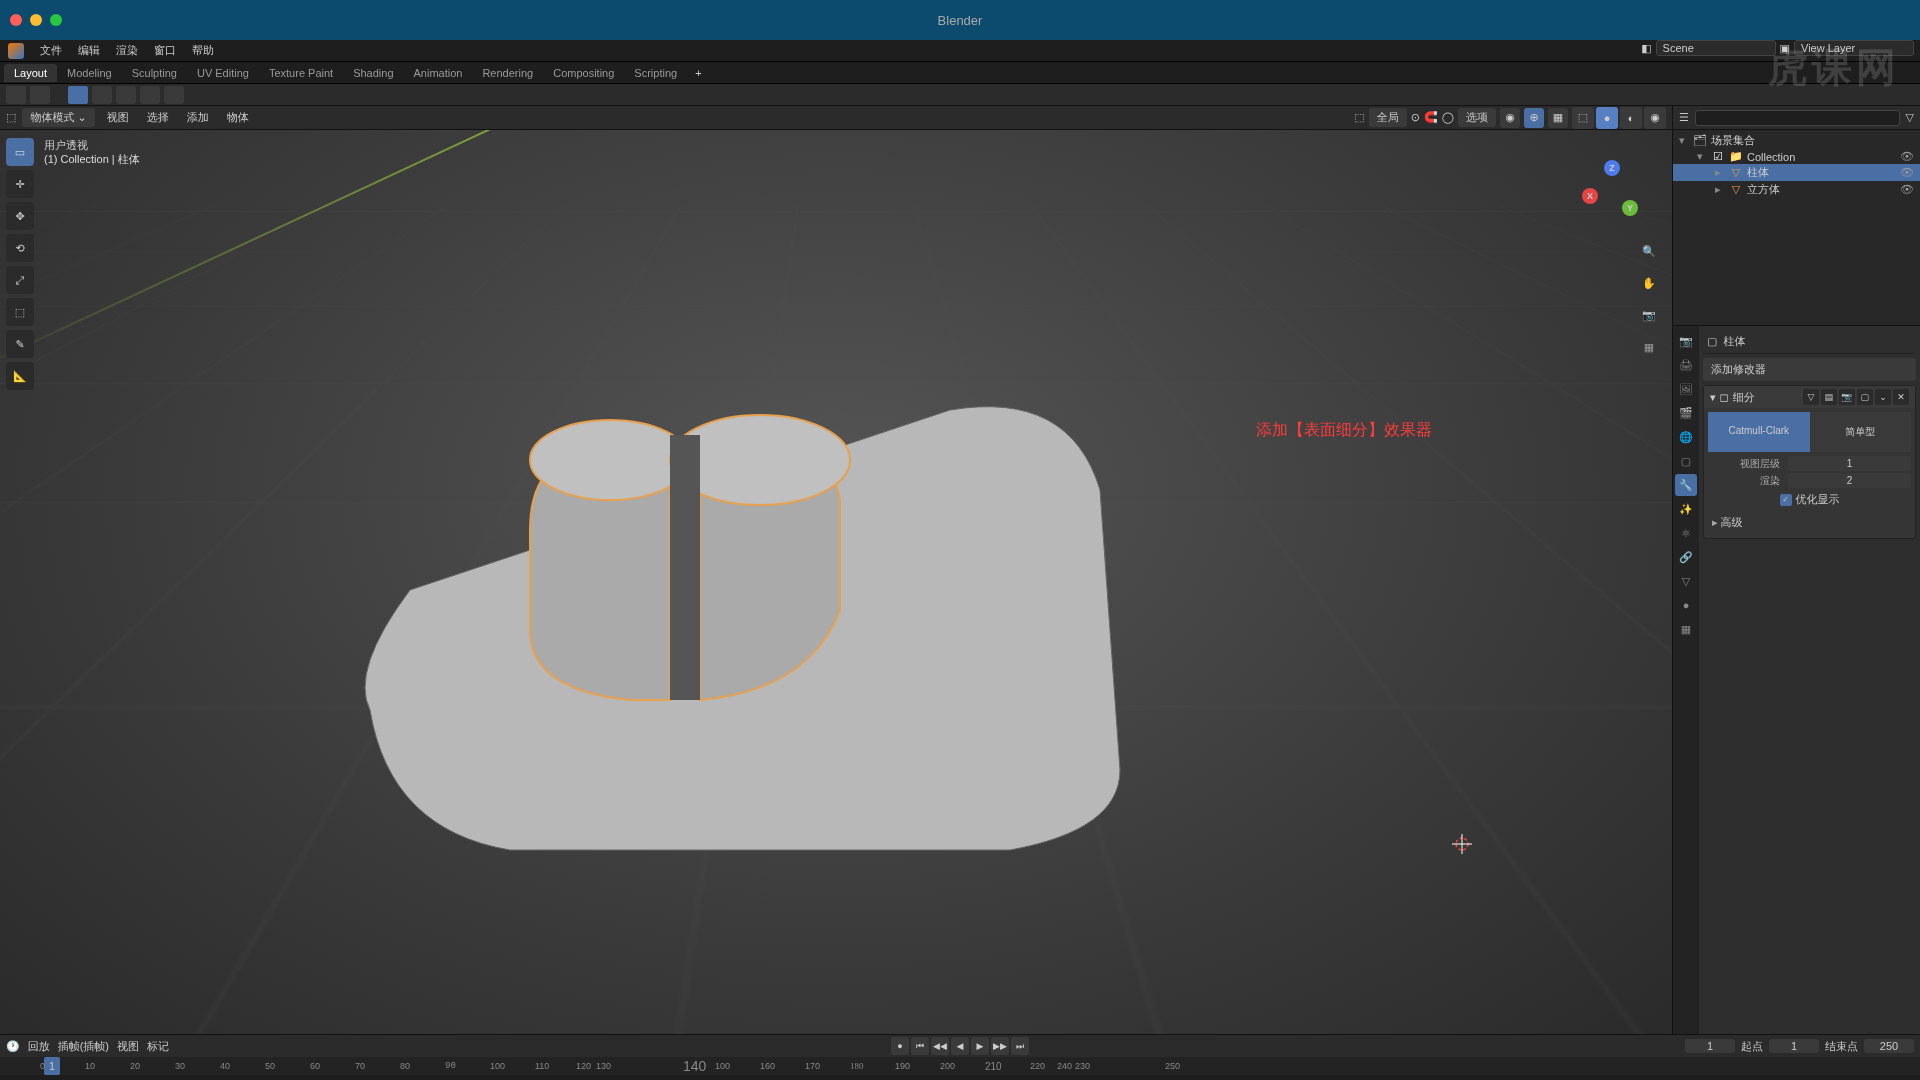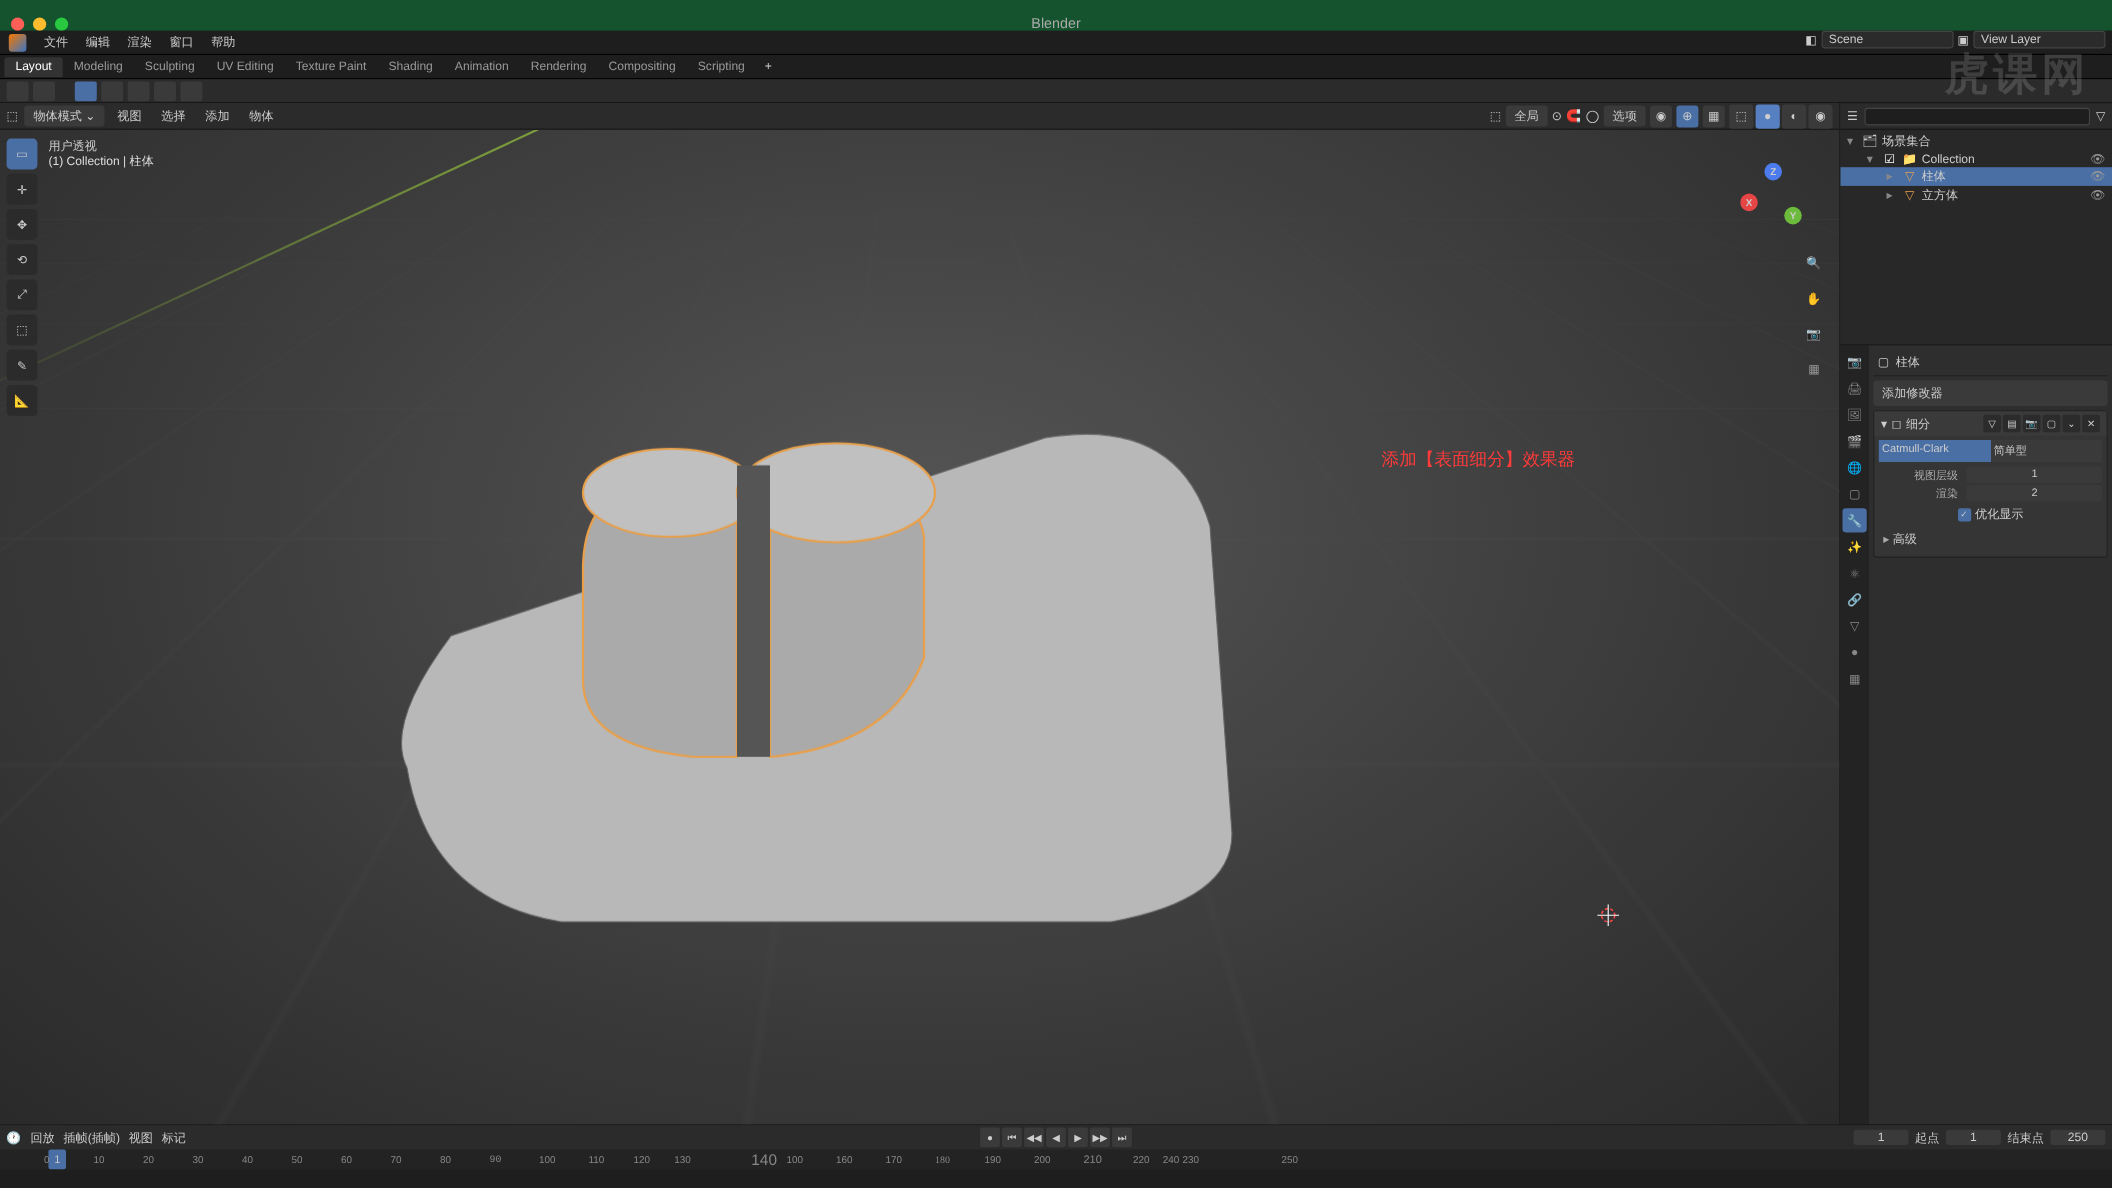--- a/index.html
+++ b/index.html
@@ -1,17 +1,17 @@
 <!DOCTYPE html>
 <html><head>
 <meta charset="utf-8">
 <style>
 *{margin:0;padding:0;box-sizing:border-box;font-family:-apple-system,sans-serif;font-size:11px;color:#ccc;user-select:none}
 body{background:#1a1a1a;width:1920px;height:1080px;overflow:hidden;position:relative}
-.mac-titlebar{height:28px;background:#14532d;display:flex;align-items:flex-end;padding:0 10px;position:relative}
+.mac-titlebar{height:40px;background:#0c4a6e;display:flex;align-items:center;padding:0 10px;position:relative}
 .traffic-lights{display:flex;gap:8px}
 .tl{width:12px;height:12px;border-radius:50%}
 .tl.red{background:#ff5f57}.tl.yellow{background:#febc2e}.tl.green{background:#28c840}
 .app-title{position:absolute;left:50%;transform:translateX(-50%);font-size:13px;color:#aaa}
 .menubar{height:22px;background:#1e1e1e;display:flex;align-items:center;padding:0 8px;gap:4px;border-bottom:1px solid #000}
 .menubar .blender-icon{width:16px;height:16px;display:inline-block;background:linear-gradient(135deg,#f57900,#3a75c4);border-radius:3px;margin-right:6px}
 .menubar .m-item{padding:2px 6px;cursor:pointer}
 .workspace-tabs{display:flex;height:22px;background:#1e1e1e;border-bottom:1px solid #000;align-items:center;padding-left:4px}
 .ws-tab{padding:3px 10px;cursor:pointer;color:#999}
 .ws-tab.active{background:#333;color:#fff;border-radius:3px 3px 0 0}
@@ -61,21 +61,21 @@
 .props-tabs .pt.active{background:#4a6fa5;color:#fff}
 .props-body{flex:1;background:#2e2e2e;padding:4px;overflow:auto}
 .props-header{padding:4px;display:flex;align-items:center;gap:6px;border-bottom:1px solid #222}
 .add-mod{padding:4px 8px;background:#3a3a3a;border-radius:3px;cursor:pointer;margin:4px 0;display:block}
 .mod-panel{background:#353535;border:1px solid #222;border-radius:3px;margin-top:4px}
 .mod-hdr{display:flex;align-items:center;padding:3px 6px;gap:4px;background:#3a3a3a}
 .mod-hdr .mod-icons{display:flex;gap:2px;margin-left:auto}
 .mod-hdr .mi{width:16px;height:16px;background:#2b2b2b;border-radius:2px;display:flex;align-items:center;justify-content:center;font-size:9px;cursor:pointer}
 .mod-body{padding:4px}
 .mode-tabs{display:flex;margin-bottom:4px}
-.mode-tabs .mt{flex:1;text-align:left;padding:3px;background:#3a3a3a;cursor:pointer;font-size:10px}
+.mode-tabs .mt{flex:1;text-align:center;padding:13px;background:#3a3a3a;cursor:pointer;font-size:10px}
 .mode-tabs .mt.active{background:#4a6fa5}
 .prop-row{display:flex;align-items:center;margin:2px 0}
 .prop-row .lbl{width:80px;text-align:right;padding-right:8px;font-size:10px;color:#aaa}
 .prop-row .val{flex:1;background:#3a3a3a;padding:2px 6px;border-radius:3px;text-align:center;font-size:10px}
 .chk-row{display:flex;align-items:center;justify-content:center;margin:4px 0;gap:4px;font-size:10px}
 .chk{width:12px;height:12px;background:#4a6fa5;border-radius:2px;display:flex;align-items:center;justify-content:center;font-size:8px}
 .adv-row{padding:4px;color:#aaa;cursor:pointer}
 .timeline{height:60px;background:#2b2b2b;border-top:1px solid #111}
 .tl-header{height:22px;display:flex;align-items:center;padding:0 6px;gap:8px;background:#2b2b2b;position:relative}
 .playback{position:absolute;left:50%;transform:translateX(-50%);display:flex;gap:2px}
@@ -358,21 +358,21 @@
       <span style="position: absolute; font-size: 9px; color: rgb(136, 136, 136); left: 175px;">30</span>
       <span style="position: absolute; font-size: 9px; color: rgb(136, 136, 136); left: 220px;">40</span>
       <span style="position: absolute; font-size: 9px; color: rgb(136, 136, 136); left: 265px;">50</span>
       <span style="position: absolute; font-size: 9px; color: rgb(136, 136, 136); left: 310px;">60</span>
       <span style="position: absolute; font-size: 9px; color: rgb(136, 136, 136); left: 355px;">70</span>
       <span style="position: absolute; font-size: 9px; color: rgb(136, 136, 136); left: 400px;">80</span>
       <span style="position: absolute; font-size: 9px; color: rgb(136, 136, 136); left: 445px; font-family: Liberation Mono, monospace;">90</span>
       <span style="position: absolute; font-size: 9px; color: rgb(136, 136, 136); left: 490px;">100</span>
       <span style="position: absolute; font-size: 9px; color: rgb(136, 136, 136); left: 535px;">110</span>
       <span style="position: absolute; font-size: 9px; color: rgb(136, 136, 136); left: 576px;">120</span>
-      <span style="position: absolute; font-size: 9px; color: rgb(136, 136, 136); left: 613px;">130</span>
+      <span style="position: absolute; font-size: 9px; color: rgb(136, 136, 136); left: 596px;">130</span>
       <span style="position: absolute; font-size: 14px; color: rgb(136, 136, 136); left: 683px;">140</span>
       <span style="position: absolute; font-size: 9px; color: rgb(136, 136, 136); left: 715px;">100</span>
       <span style="position: absolute; font-size: 9px; color: rgb(136, 136, 136); left: 760px;">160</span>
       <span style="position: absolute; font-size: 9px; color: rgb(136, 136, 136); left: 805px;">170</span>
       <span style="position: absolute; font-size: 9px; color: rgb(136, 136, 136); left: 850px; font-family: Liberation Serif, serif;">180</span>
       <span style="position: absolute; font-size: 9px; color: rgb(136, 136, 136); left: 895px;">190</span>
       <span style="position: absolute; font-size: 9px; color: rgb(136, 136, 136); left: 940px;">200</span>
       <span style="position: absolute; font-size: 10px; color: rgb(136, 136, 136); left: 985px;">210</span>
       <span style="position: absolute; font-size: 9px; color: rgb(136, 136, 136); left: 1030px;">220</span>
       <span style="position: absolute; font-size: 9px; color: rgb(136, 136, 136); left: 1075px;">230</span>

